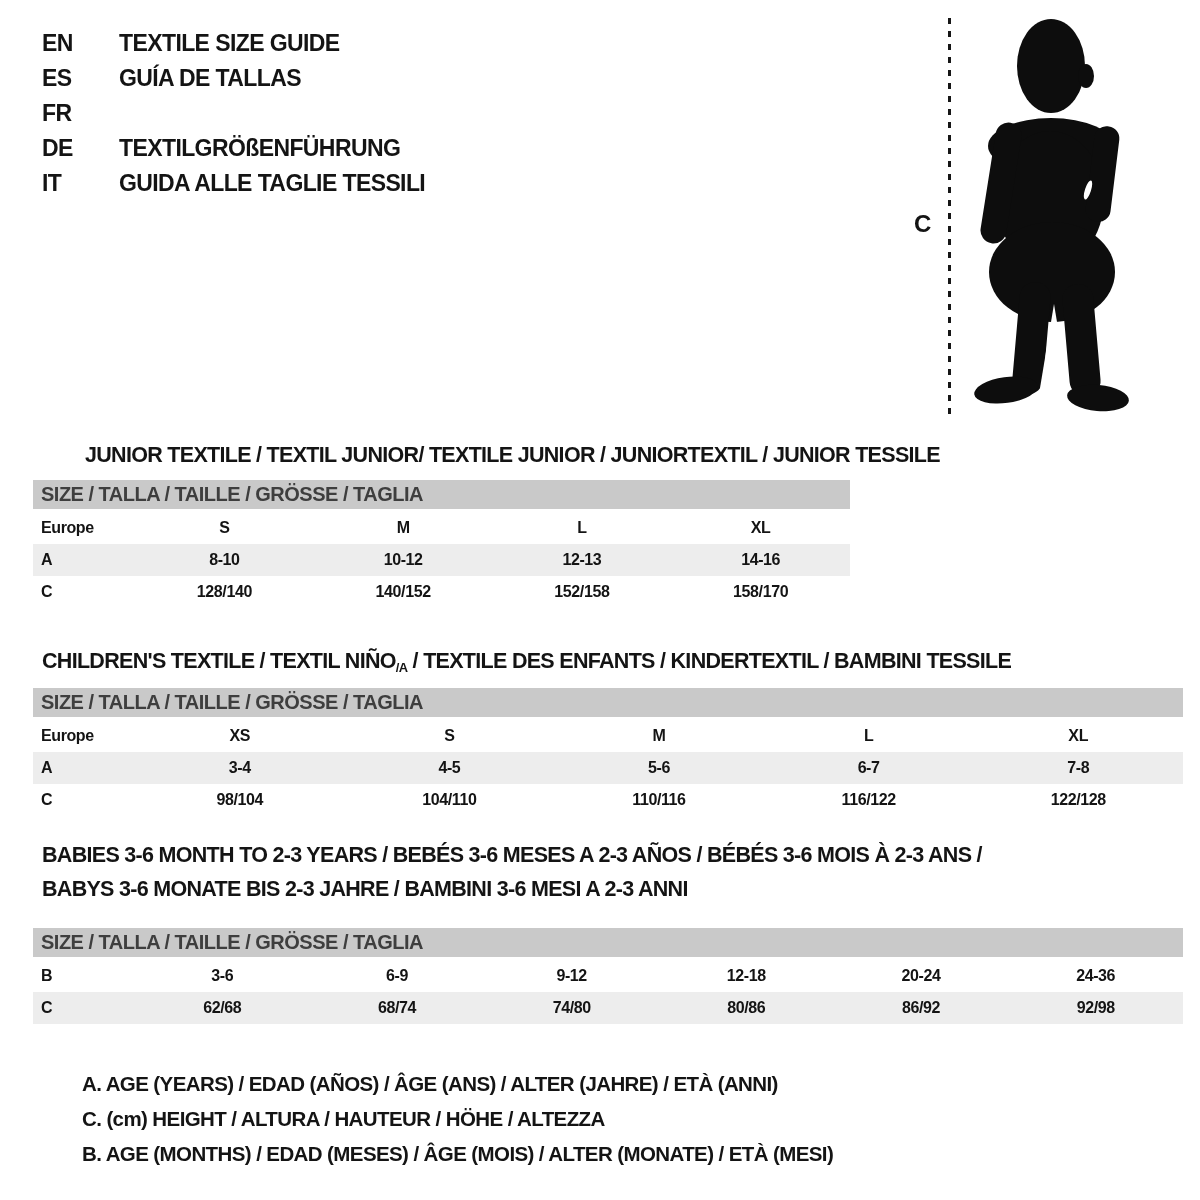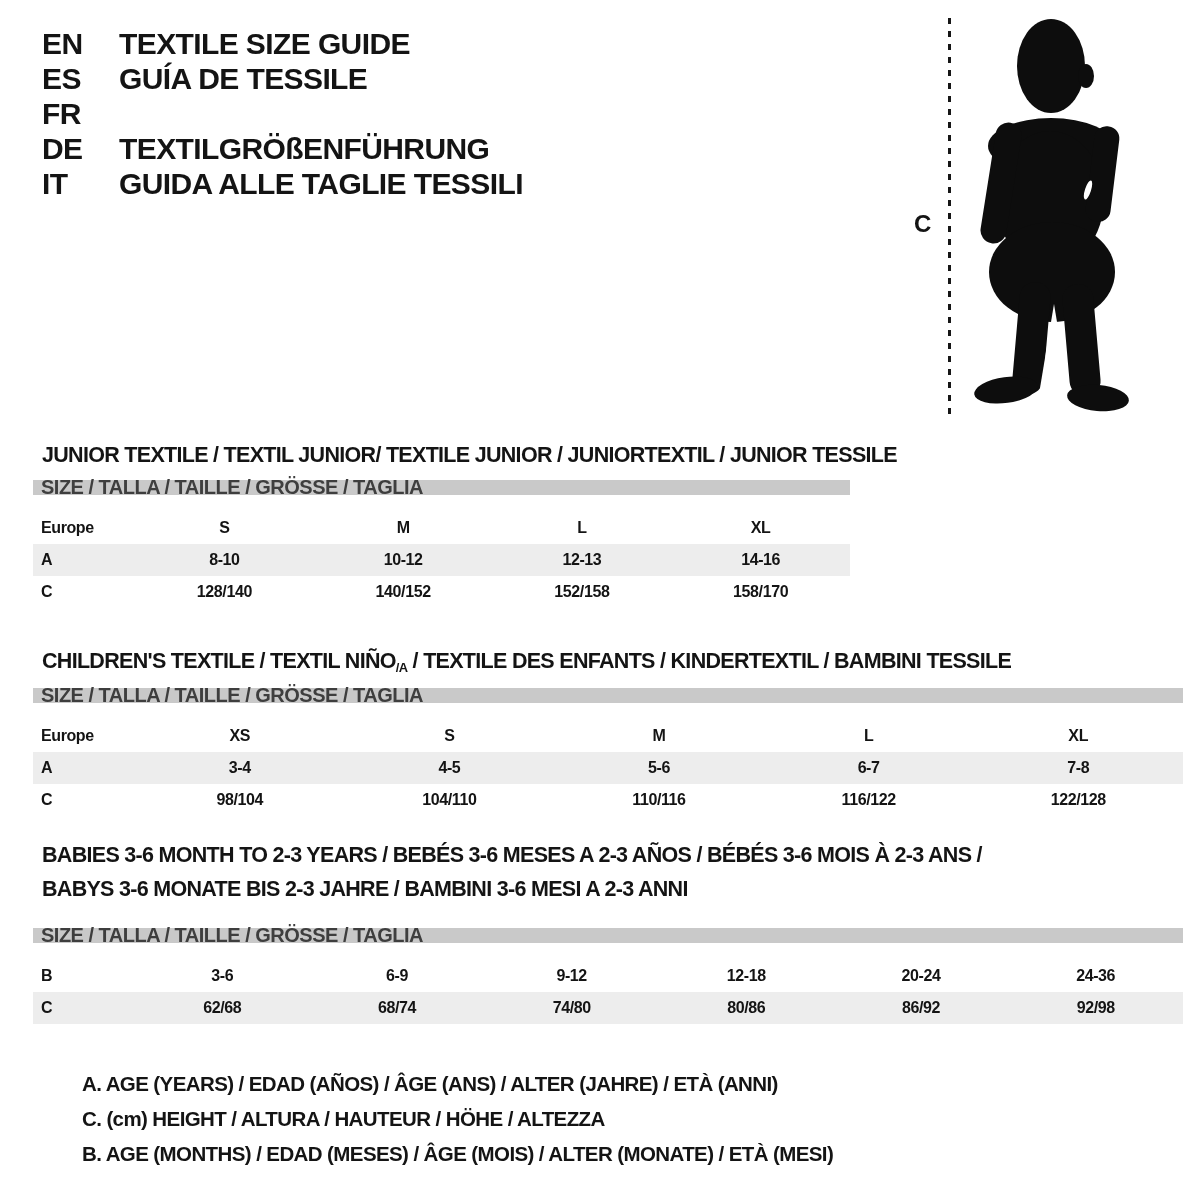--- a/index.html
+++ b/index.html
@@ -3,32 +3,32 @@
 <meta charset="utf-8">
 <style>
   html,body{margin:0;padding:0;}
   body{
     width:1200px;height:1200px;position:relative;overflow:hidden;
     background:#ffffff;color:#141414;
     font-family:"Liberation Sans",sans-serif;font-weight:bold;
   }
   
   .lang-list{position:absolute;left:42px;top:26px;}
-  .lang-row{display:flex;line-height:35px;font-size:30px;letter-spacing:-0.6px;white-space:nowrap;}
+  .lang-row{display:flex;line-height:35px;font-size:23px;letter-spacing:-0.6px;white-space:nowrap;}
   .lang-code{width:77px;}
   
   .measure-line{position:absolute;left:948px;top:18px;width:3px;height:398px;
     background:repeating-linear-gradient(to bottom,#161616 0 6px,transparent 6px 13px);}
   .c-label{position:absolute;left:914px;top:210px;font-size:24px;}
   .baby-svg{position:absolute;left:962px;top:14px;width:185px;height:404px;}
   
   .sec-title{position:absolute;left:42px;font-size:21.5px;letter-spacing:-0.7px;white-space:nowrap;line-height:34px;}
   .sub{font-size:0.6em;vertical-align:-0.28em;}
   
-  .size-bar{position:absolute;left:33px;height:15px;background:#c9c9c9;color:#3e3e3e;
+  .size-bar{position:absolute;left:33px;height:29px;background:#c9c9c9;color:#3e3e3e;
     font-size:20px;letter-spacing:-0.5px;display:flex;align-items:center;
     padding-left:8px;box-sizing:border-box;white-space:nowrap;}
   
   .size-table{position:absolute;left:33px;}
   .trow{display:grid;grid-template-columns:var(--cols);height:32px;align-items:center;
     font-size:16px;letter-spacing:-0.4px;}
   .trow.shaded{background:#ededed;}
   .tcell{text-align:center;}
   .tcell:first-child{text-align:left;padding-left:8px;}
   
@@ -38,21 +38,21 @@
 </head>
 <body>
 
 <div class="lang-list">
   <div class="lang-row">
     <span class="lang-code">EN</span>
     <span class="lang-label">TEXTILE SIZE GUIDE</span>
   </div>
   <div class="lang-row">
     <span class="lang-code">ES</span>
-    <span class="lang-label">GUÍA DE TESSILE</span>
+    <span class="lang-label">GUÍA DE TALLAS</span>
   </div>
   <div class="lang-row">
     <span class="lang-code">FR</span>
   </div>
   <div class="lang-row">
     <span class="lang-code">DE</span>
     <span class="lang-label">TEXTILGRÖßENFÜHRUNG</span>
   </div>
   <div class="lang-row">
     <span class="lang-code">IT</span>
@@ -75,21 +75,21 @@
     <rect x="104" y="270" width="31" height="112" rx="15" transform="rotate(-5 119 326)"></rect>
   </g>
   <path d="M92,290 L76,386 L108,386 Z" fill="#ffffff"></path>
   <g fill="#0d0d0d">
     <ellipse cx="44" cy="376" rx="32" ry="13" transform="rotate(-8 44 376)"></ellipse>
     <ellipse cx="136" cy="384" rx="31" ry="13" transform="rotate(5 136 384)"></ellipse>
   </g>
   <ellipse cx="126" cy="176" rx="3" ry="10" transform="rotate(18 126 176)" fill="#ffffff"></ellipse>
 </svg>
 
-<div class="sec-title" style="top:438px;">JUNIOR TEXTILE / TEXTIL JUNIOR/ TEXTILE JUNIOR / JUNIORTEXTIL / JUNIOR TESSILE</div>
+<div class="sec-title" style="top:438px;margin-left:43px;">JUNIOR TEXTILE / TEXTIL JUNIOR/ TEXTILE JUNIOR / JUNIORTEXTIL / JUNIOR TESSILE</div>
 <div class="size-bar" style="top:480px;width:817px;">
   <span>SIZE / TALLA / TAILLE / GRÖSSE / TAGLIA</span>
 </div>
 <div class="size-table" style="top:512px;width:817px;--cols:102px repeat(4,1fr);">
     <div class="trow">
       <div class="tcell">Europe</div>
       <div class="tcell">S</div>
       <div class="tcell">M</div>
       <div class="tcell">L</div>
       <div class="tcell">XL</div>

